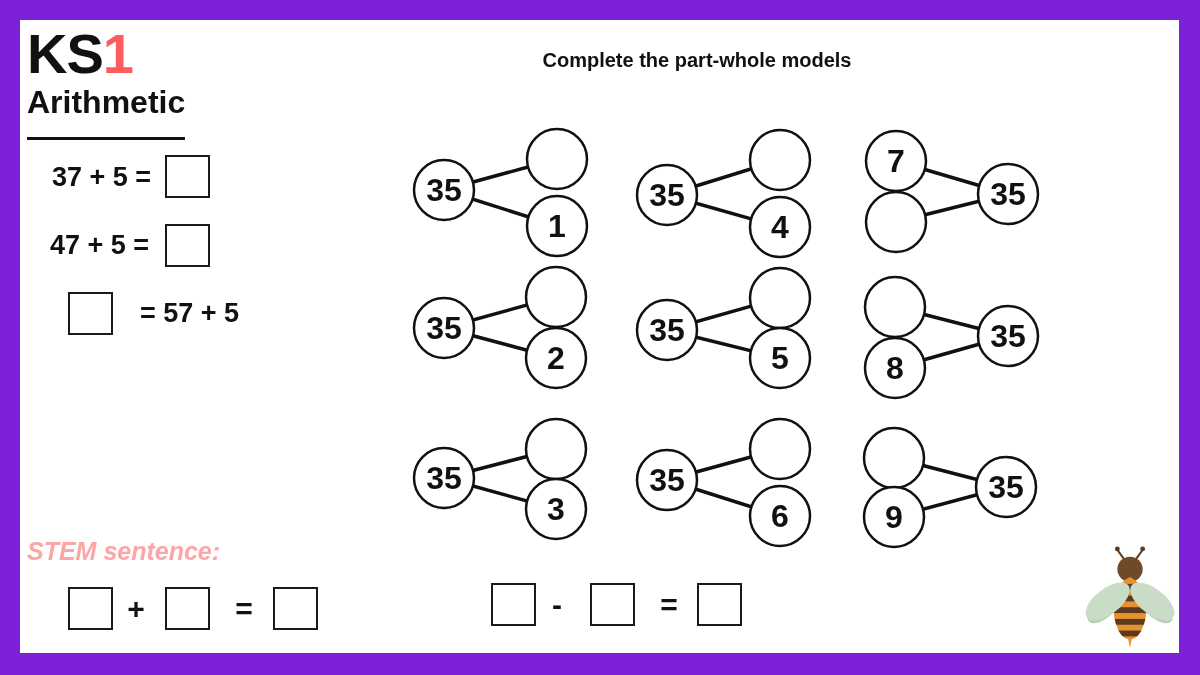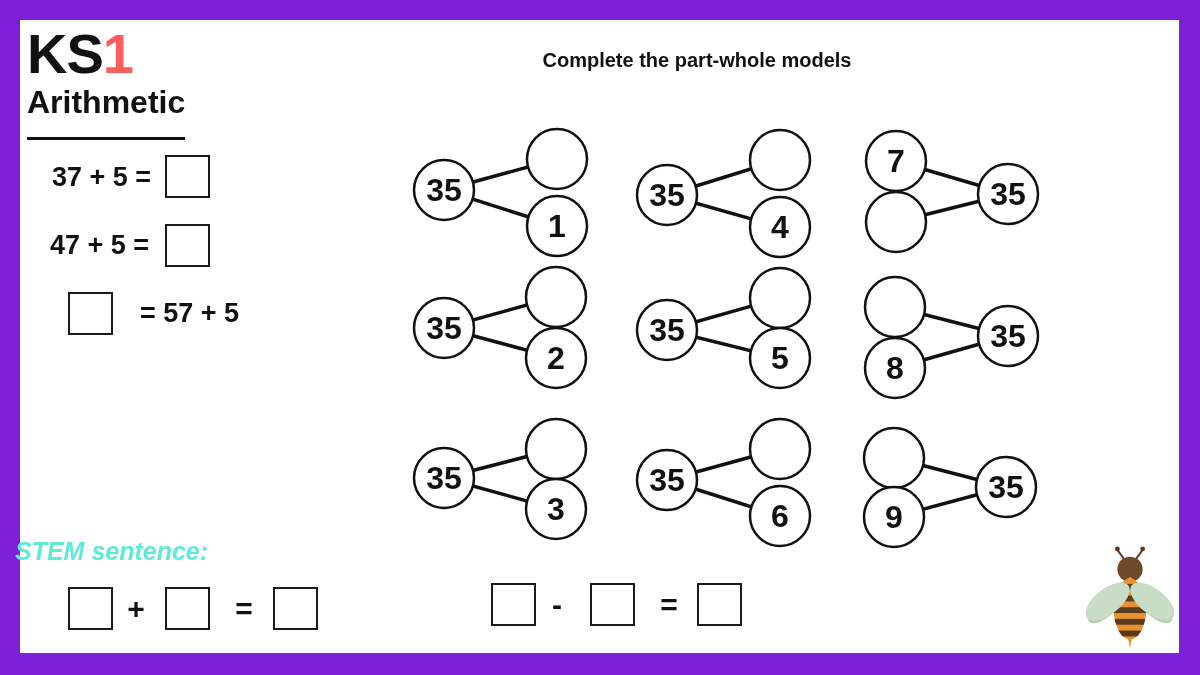--- a/index.html
+++ b/index.html
@@ -10,21 +10,21 @@
   }
   .sheet{position:absolute;left:20px;top:20px;width:1159px;height:633px;background:#ffffff;}
   .abs{position:absolute;}
   .brand{left:27px;top:26px;font-size:56px;font-weight:bold;letter-spacing:-1px;line-height:1;}
   .brand .red{color:#FB5D5D;}
   .subtitle{left:27px;top:84px;font-size:32px;font-weight:bold;border-bottom:3px solid #111;padding-bottom:16px;display:inline-block;}
   .title{left:697px;top:49px;transform:translateX(-50%);font-size:20px;font-weight:bold;white-space:nowrap;margin:0;}
   .eqtext{font-size:27px;font-weight:bold;transform:translateY(-50%);white-space:nowrap;}
   .abox{width:45px;height:43px;border:2px solid #1a1a1a;background:#fff;box-sizing:border-box;}
   .op{font-size:30px;font-weight:bold;transform:translate(-50%,-50%);}
-  .stem-label{left:15px;top:537px;font-size:25px;font-weight:bold;font-style:italic;color:#5eead4;}
+  .stem-label{left:27px;top:537px;font-size:25px;font-weight:bold;font-style:italic;color:#fca5a5;}
   #models-svg{left:0;top:0;width:1200px;height:675px;}
   .pw-line{stroke:#111;stroke-width:3.5px;}
   .pw-circle{fill:#fff;stroke:#111;stroke-width:2.5px;}
   .pw-num{font-family:"Liberation Sans",sans-serif;font-size:32px;font-weight:bold;fill:#111;
           text-anchor:middle;dominant-baseline:central;}
   .bee{left:1085px;top:545px;width:90px;height:105px;}
 </style>
 </head>
 <body>
 

